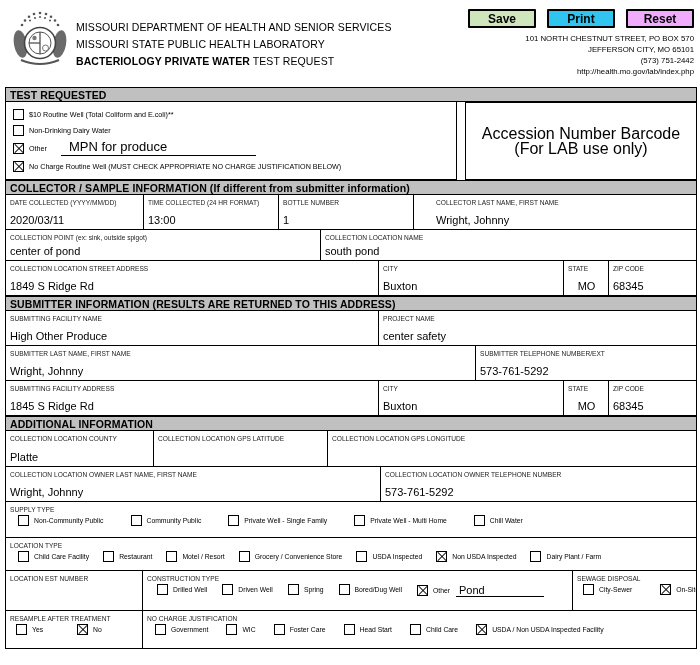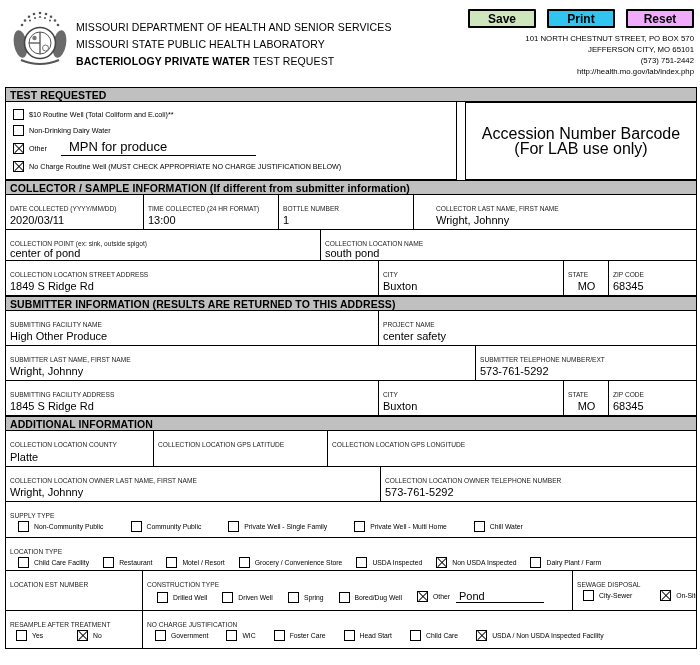--- a/index.html
+++ b/index.html
@@ -15,21 +15,21 @@
   .btn { width:68px; height:19px; border:2px solid #000; border-radius:1px; font-weight:bold; font-size:12px;
          display:flex; align-items:center; justify-content:center; font-family:"Liberation Sans",sans-serif; cursor:pointer; }
   .addr { position:absolute; right:6px; top:33px; text-align:right; font-size:7.8px; line-height:11px; }
 
   
   .form { position:absolute; left:5px; top:87px; width:692px; }
   .band { background:#c0c0c0; border:1px solid #000; height:15px; display:flex; align-items:center;
           font-weight:bold; font-size:10.5px; padding-left:4px; letter-spacing:0.1px; }
   .row { display:flex; border:1px solid #000; border-top:none; width:100%; }
   .cell { border-right:1px solid #000; display:flex; flex-direction:column; justify-content:space-between;
-          padding:10px 3px 2px 4px; overflow:hidden; }
+          padding:4px 3px 2px 4px; overflow:hidden; }
   .cell.last { border-right:none; flex:1; }
   .lab { font-size:6.6px; color:#1a1a1a; white-space:nowrap; }
   .val { font-size:11px; padding-bottom:1px; white-space:nowrap; }
   .center .val { text-align:center; }
   .indent { padding-left:22px; }
   .h35{height:35px} .h31{height:31px} .h36{height:36px} .h33{height:33px} .h40{height:40px} .h38{height:38px}
 
   
   .tr-body { display:flex; height:78px; }
   .tr-left { width:452px; border:1px solid #000; border-top:none; padding:3px 0 3px 7px;
@@ -37,21 +37,21 @@
   .tr-right { flex:1; margin-left:8px; border:1px solid #000; display:flex; flex-direction:column;
               align-items:center; justify-content:center; font-size:16px; line-height:15px; }
 
   
   .cb { width:11px; height:11px; border:1px solid #000; display:inline-block; position:relative; flex:none; background:#fff; }
   .cb.checked::before, .cb.checked::after { content:""; position:absolute; left:-1px; top:4px; width:12px; height:1px; background:#000; }
   .cb.checked::before { transform:rotate(45deg); }
   .cb.checked::after  { transform:rotate(-45deg); }
   .cb-item { display:flex; align-items:center; }
   .cb-label { font-size:6.8px; margin-left:5px; white-space:nowrap; }
-  .cb-row { display:flex; align-items:flex-end; margin:2px 0 15px 8px; }
+  .cb-row { display:flex; align-items:flex-start; margin:2px 0 15px 8px; }
 
   .tr-left .cb-label { font-size:7.2px; }
   .tr-left .cb-value { font-size:13px; border-bottom:1px solid #000; width:195px; margin-left:14px;
                        padding:0 0 1px 8px; line-height:14px; white-space:nowrap; }
   .construction .cb-value { font-size:11px; border-bottom:1px solid #000; width:88px; margin-left:6px;
                             padding-left:3px; line-height:12px; }
 
   .supply .cb-row   { gap:27px; }
   .loctype .cb-row  { gap:14px; }
   .construction .cb-row { gap:15px; margin-left:10px; }

